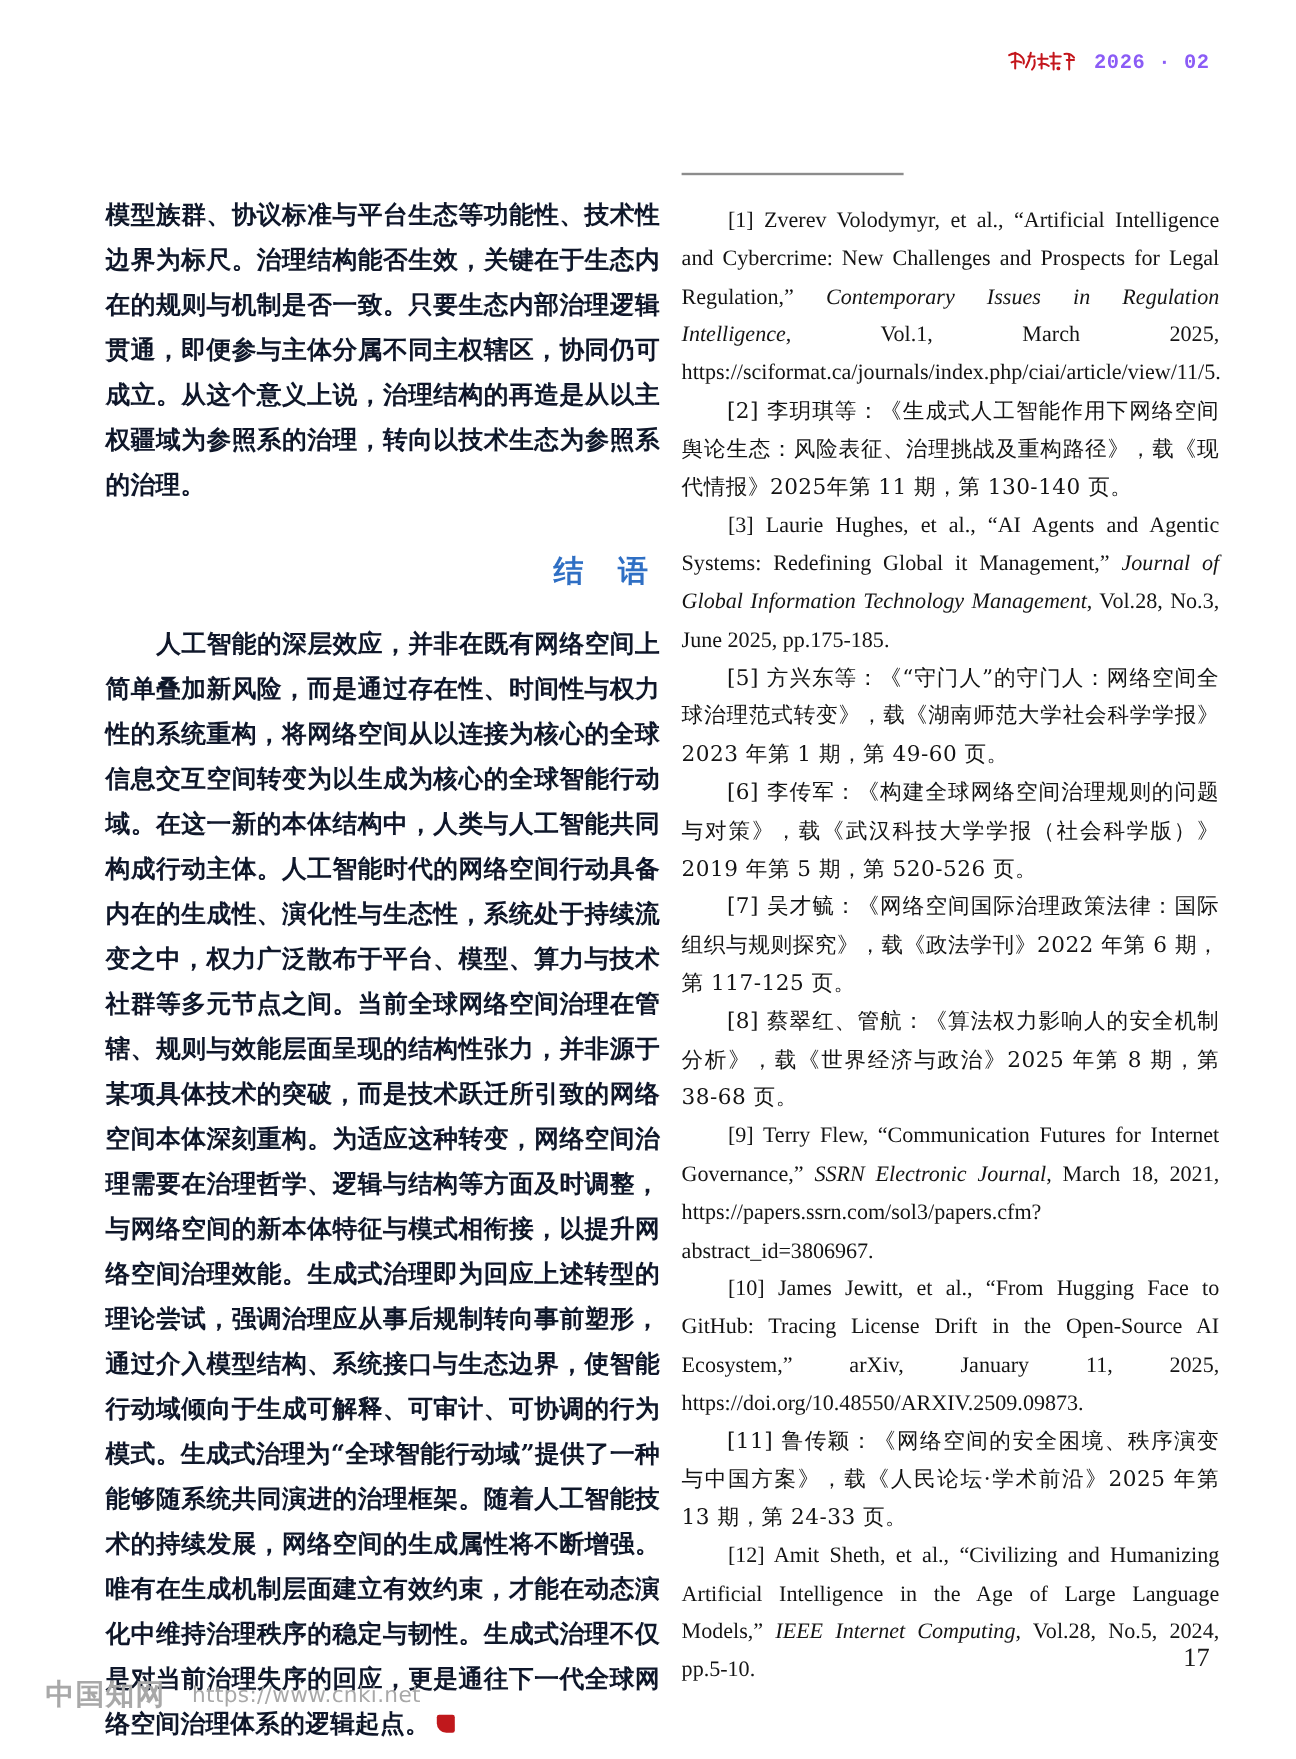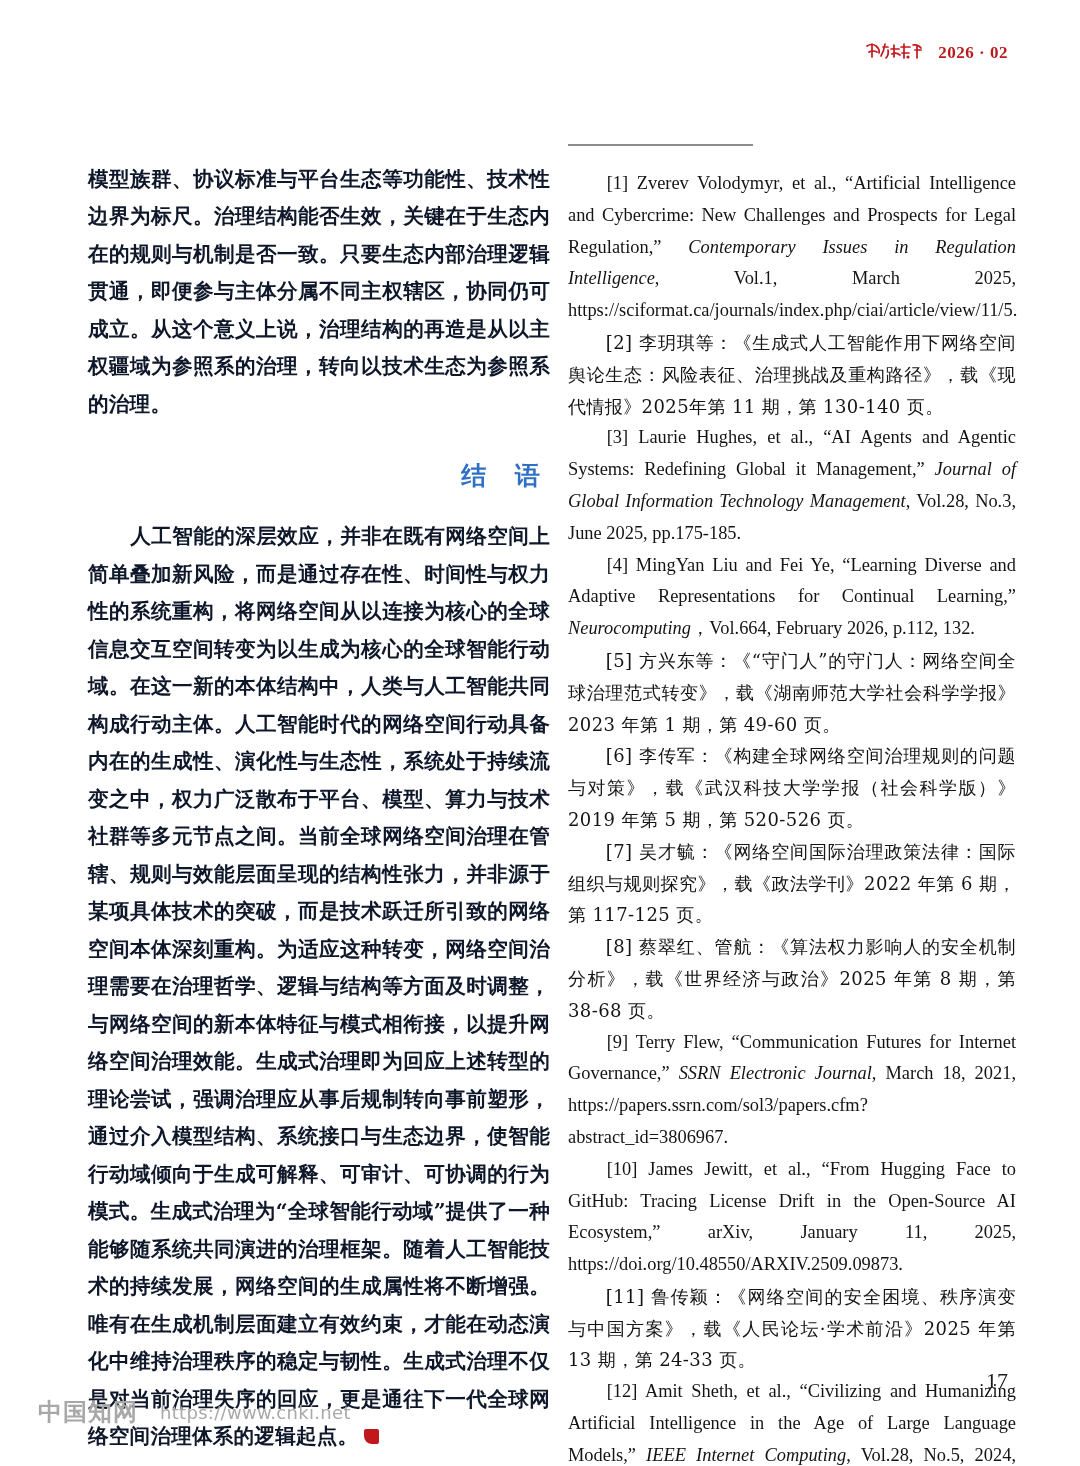--- a/index.html
+++ b/index.html
@@ -22,25 +22,25 @@
     top: 40px;
     right: 72px;
     display: flex;
     align-items: center;
     gap: 12px;
   }
   #masthead-logo {
     display: block;
   }
   #issue-label {
-    font-family: Liberation Serif, serif;
+    font-family: Liberation Mono, monospace;
     font-size: 17px;
     font-weight: 700;
     letter-spacing: 0.5px;
-    color: #b91c1c;
+    color: #8b5cf6;
     white-space: nowrap;
   }
 
   
   #columns {
     position: absolute;
     top: 140px;
     left: 0;
     width: 1080px;
   }
@@ -190,21 +190,20 @@
     <p class="cn-body indent"><span>人工智能的深层效应，并非在既有网络空间上简单叠加新风险，而是通过存在性、时间性与权力性的系统重构，将网络空间从以连接为核心的全球信息交互空间转变为以生成为核心的全球智能行动域。在这一新的本体结构中，人类与人工智能共同构成行动主体。人工智能时代的网络空间行动具备内在的生成性、演化性与生态性，系统处于持续流变之中，权力广泛散布于平台、模型、算力与技术社群等多元节点之间。当前全球网络空间治理在管辖、规则与效能层面呈现的结构性张力，并非源于某项具体技术的突破，而是技术跃迁所引致的网络空间本体深刻重构。为适应这种转变，网络空间治理需要在治理哲学、逻辑与结构等方面及时调整，与网络空间的新本体特征与模式相衔接，以提升网络空间治理效能。生成式治理即为回应上述转型的理论尝试，强调治理应从事后规制转向事前塑形，通过介入模型结构、系统接口与生态边界，使智能行动域倾向于生成可解释、可审计、可协调的行为模式。生成式治理为“全球智能行动域”提供了一种能够随系统共同演进的治理框架。随着人工智能技术的持续发展，网络空间的生成属性将不断增强。唯有在生成机制层面建立有效约束，才能在动态演化中维持治理秩序的稳定与韧性。生成式治理不仅是对当前治理失序的回应，更是通往下一代全球网络空间治理体系的逻辑起点。</span><span id="end-mark" style="background: rgb(192, 24, 28);"></span></p>
 
   </div>
 
   <div id="right-column">
     <div id="ref-rule"></div>
     <div id="reference-list">
         <p class="ref-item"><span>[1] Zverev Volodymyr, et al., “Artificial Intelligence and Cybercrime: New Challenges and Prospects for Legal Regulation,” </span><i>Contemporary Issues in Regulation Intelligence</i><span>, Vol.1, March 2025, https://sciformat.ca/journals/index.php/ciai/article/view/11/5.</span></p>
         <p class="ref-item cn"><span>[2] 李玥琪等：《生成式人工智能作用下网络空间舆论生态：风险表征、治理挑战及重构路径》，载《现代情报》2025年第 11 期，第 130-140 页。</span></p>
         <p class="ref-item"><span>[3] Laurie Hughes, et al., “AI Agents and Agentic Systems: Redefining Global it Management,” </span><i>Journal of Global Information Technology Management</i><span>, Vol.28, No.3, June 2025, pp.175-185.</span></p>
-        <p class="ref-item"><span>[4] MingYan Liu and Fei Ye, “Learning Diverse and Adaptive Representations for Continual Learning,” </span><i>Neurocomputing</i><span>，Vol.664, February 2026, p.112, 132.</span></p>
         <p class="ref-item cn"><span>[5] 方兴东等：《“守门人”的守门人：网络空间全球治理范式转变》，载《湖南师范大学社会科学学报》2023 年第 1 期，第 49-60 页。</span></p>
         <p class="ref-item cn"><span>[6] 李传军：《构建全球网络空间治理规则的问题与对策》，载《武汉科技大学学报（社会科学版）》2019 年第 5 期，第 520-526 页。</span></p>
         <p class="ref-item cn"><span>[7] 吴才毓：《网络空间国际治理政策法律：国际组织与规则探究》，载《政法学刊》2022 年第 6 期，第 117-125 页。</span></p>
         <p class="ref-item cn"><span>[8] 蔡翠红、管航：《算法权力影响人的安全机制分析》，载《世界经济与政治》2025 年第 8 期，第 38-68 页。</span></p>
         <p class="ref-item"><span>[9] Terry Flew, “Communication Futures for Internet Governance,” </span><i>SSRN Electronic Journal</i><span>, March 18, 2021, https://papers.ssrn.com/sol3/papers.cfm?abstract_id=3806967.</span></p>
         <p class="ref-item"><span>[10] James Jewitt, et al., “From Hugging Face to GitHub: Tracing License Drift in the Open-Source AI Ecosystem,” arXiv, January 11, 2025, https://doi.org/10.48550/ARXIV.2509.09873.</span></p>
         <p class="ref-item cn"><span>[11] 鲁传颖：《网络空间的安全困境、秩序演变与中国方案》，载《人民论坛·学术前沿》2025 年第 13 期，第 24-33 页。</span></p>
         <p class="ref-item"><span>[12] Amit Sheth, et al., “Civilizing and Humanizing Artificial Intelligence in the Age of Large Language Models,” </span><i>IEEE Internet Computing</i><span>, Vol.28, No.5, 2024, pp.5-10.</span></p>
       </div>
   </div>

